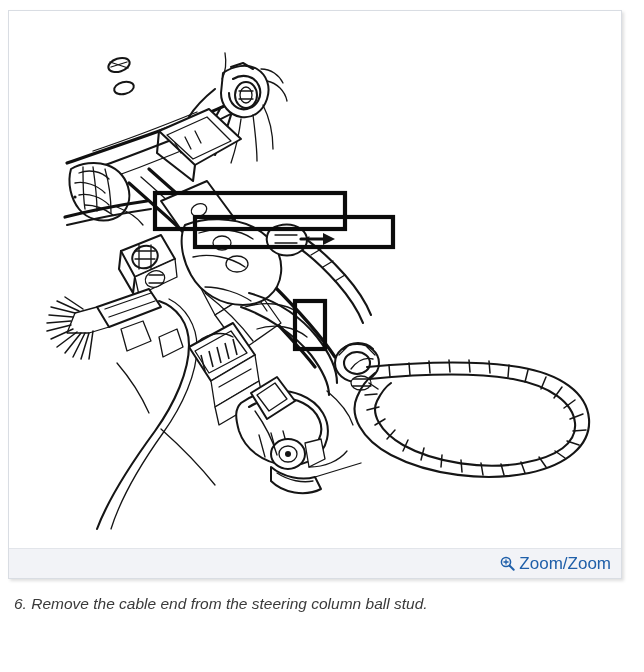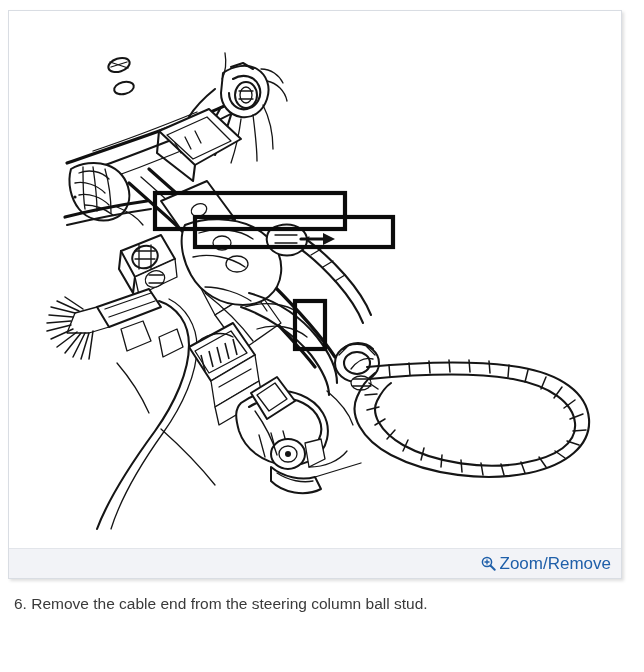--- a/index.html
+++ b/index.html
@@ -96,20 +96,21 @@
     left: 14px;
     top: 593px;
     width: 620px;
   }
   .instruction-line {
     font-size: 15.5px;
     line-height: 22px;
     color: #3a3a3a;
     white-space: nowrap;
     font-family: "Liberation Sans", sans-serif;
+    font-style: italic;
   }
 </style>
 </head>
 <body>
 
 <div id="root">
 
   <div class="viewer">
 
     <div class="canvas-area">
@@ -378,21 +379,21 @@
 
     </div>
 
     <div class="viewer-footer">
       <a class="zoom-print-link" href="#">
         <svg class="magnifier-icon" viewBox="0 0 16 16" xmlns="http://www.w3.org/2000/svg">
           <circle cx="6.4" cy="6.4" r="4.9" fill="none" stroke="#1f5fa9" stroke-width="1.6"></circle>
           <path d="M6.4 4.2 L6.4 8.6 M4.2 6.4 L8.6 6.4" stroke="#1f5fa9" stroke-width="1.4" stroke-linecap="round"></path>
           <path d="M10.1 10.1 L14.6 14.6" stroke="#1f5fa9" stroke-width="2.1" stroke-linecap="round"></path>
         </svg>
-        <span>Zoom/Remove</span>
+        <span>Zoom/Zoom</span>
       </a>
     </div>
 
   </div>
 
   <div class="instructions">
     <div class="instruction-line">6. Remove the cable end from the steering column ball stud.</div>
   </div>
 
 </div>

